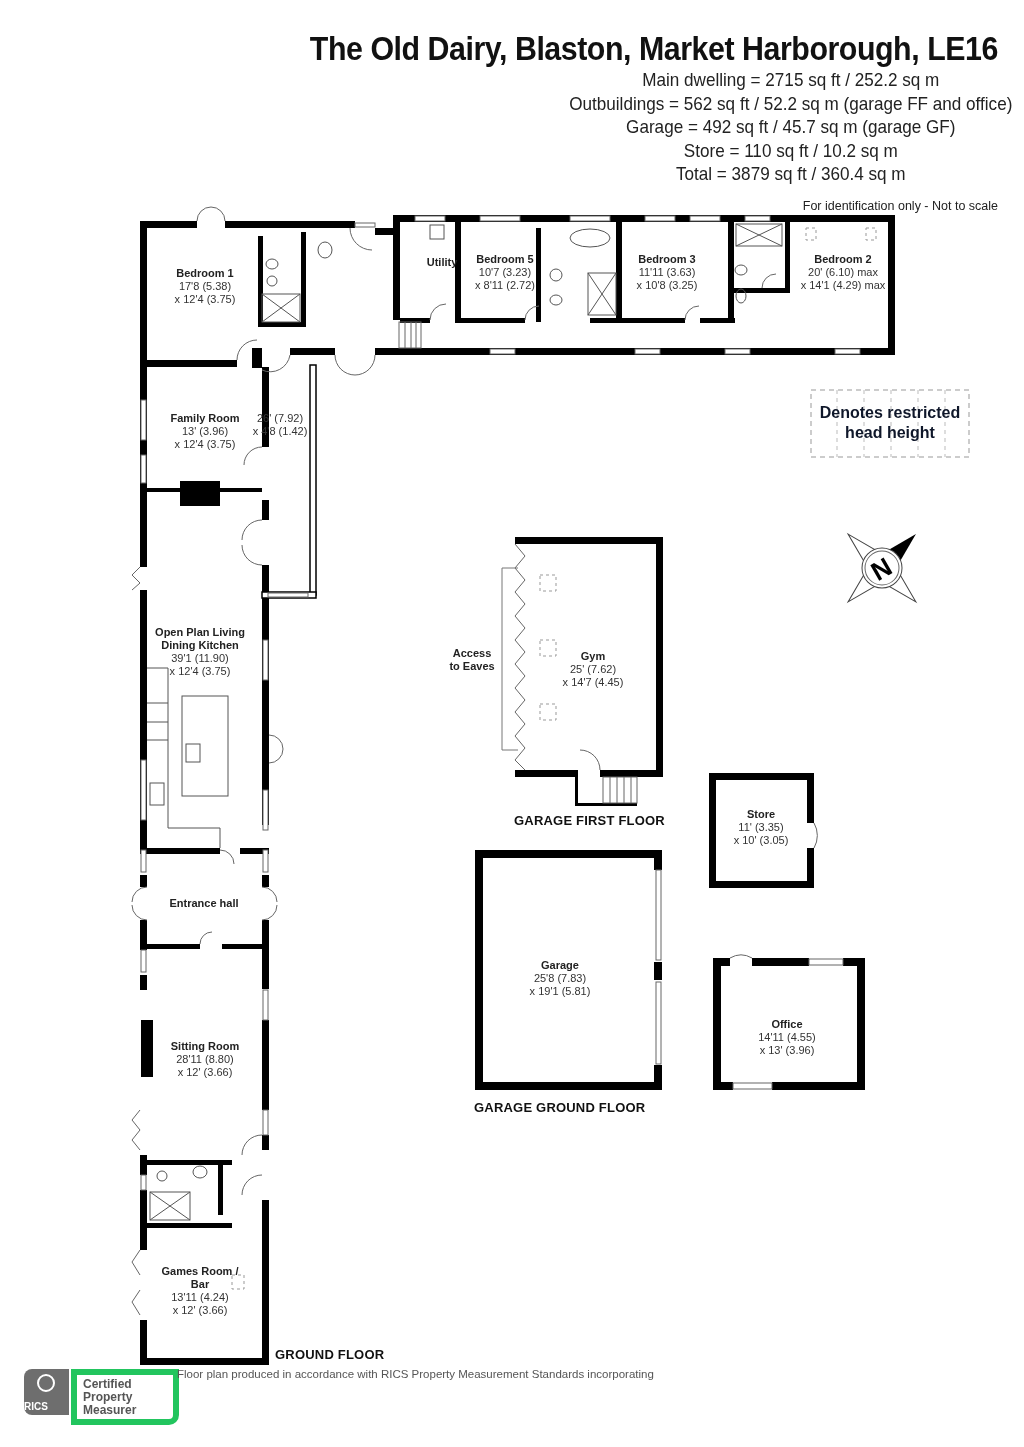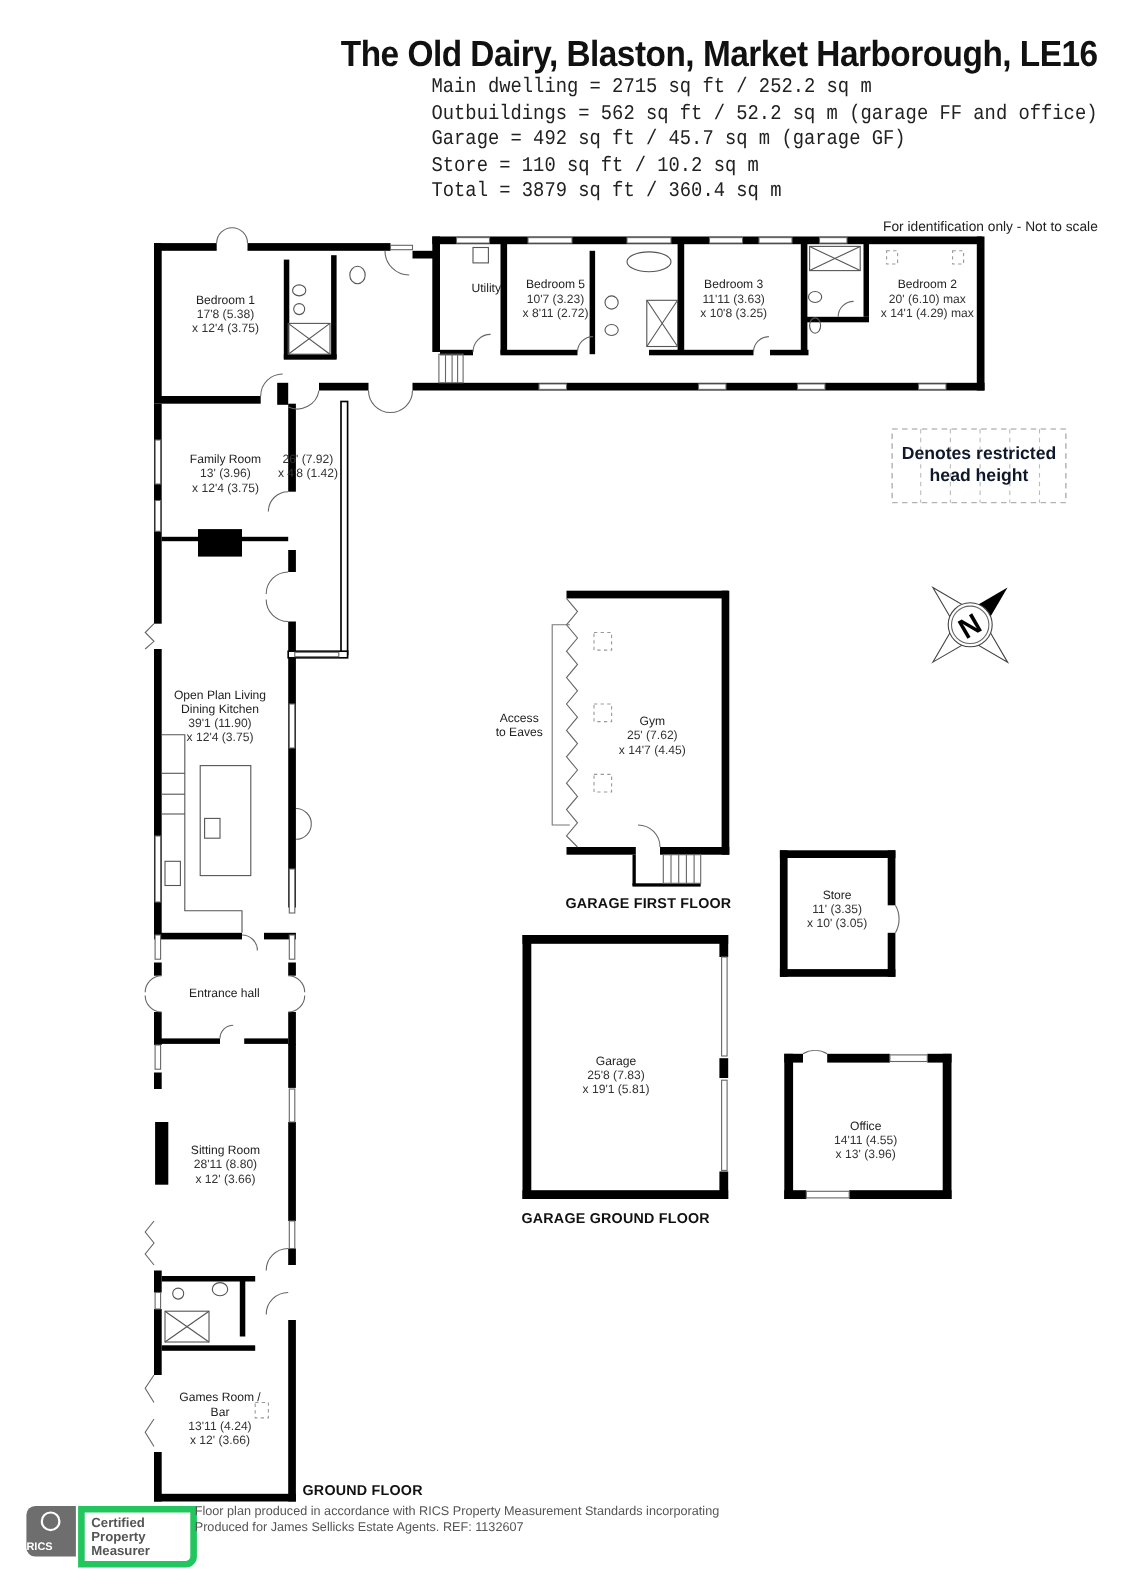--- a/index.html
+++ b/index.html
@@ -1,25 +1,25 @@
 <!DOCTYPE html>
 <html><head>
 <meta charset="utf-8">
 <style>
   html, body { margin: 0; padding: 0; background: #ffffff; }
   body { width: 1024px; height: 1447px; position: relative; overflow: hidden;
          font-family: "Liberation Sans", sans-serif; color: #1a1a1a; }
   .title { position: absolute; right: 26px; top: 30px; font-size: 33px; font-weight: bold;
            letter-spacing: -0.5px; color: #111; transform: scaleX(0.92); transform-origin: right; white-space: nowrap; }
-  .area-list { position: absolute; right: 26px; top: 68px; text-align: left; font-family: Liberation Mono, monospace; }
+  .area-list { position: absolute; right: 12px; top: 68px; text-align: center; }
   .area-line { font-size: 19px; line-height: 23.5px; color: #222; transform: scaleX(0.9); transform-origin: right; white-space: nowrap; }
   .ident { position: absolute; right: 26px; top: 199px; font-size: 12.5px; color: #222; white-space: nowrap; }
   svg.plan { position: absolute; left: 0; top: 0; }
   .lbl { position: absolute; text-align: center; font-size: 11px; line-height: 13px; color: #333; white-space: nowrap; transform: translateX(-50%); }
-  .lbl .nm { font-weight: normal; color: #222; }
+  .lbl .nm { font-weight: bold; color: #222; }
   .floor-title { position: absolute; font-size: 13px; font-weight: bold; color: #111; white-space: nowrap; letter-spacing: 0.2px; }
   .legend-box { position: absolute; left: 810px; top: 389px; width: 160px; height: 69px; }
   .legend-text { position: absolute; left: 810px; top: 403px; width: 160px; text-align: center;
                  font-size: 16px; font-weight: bold; line-height: 20px; color: #0f172a; }
   .footer { position: absolute; left: 177px; top: 1367px; font-size: 11.5px; line-height: 15px; color: #555; white-space: nowrap; }
   .rics { position: absolute; left: 24px; top: 1369px; width: 145px; height: 46px; }
   .rics-dark { position: absolute; left: 0; top: 0; width: 45px; height: 46px; background: #6e6e6e; border-radius: 8px 0 0 8px; }
   .rics-dark .rics-txt { position: absolute; bottom: 3px; left: 0; width: 53px; text-align: left; color: #fff; font-size: 10px; font-weight: bold; }
   .rics-dark .rics-logo { position: absolute; top: 5px; left: 13px; width: 18px; height: 18px; border: 2px solid #fff; border-radius: 50%; box-sizing: border-box; }
   .rics-cert { position: absolute; left: 47px; top: 0; width: 96px; height: 44px; border: 6px solid #22c55e; border-radius: 0 0 10px 0; }
@@ -365,14 +365,13 @@
   </div>
   <div class="rics-cert">
     <span>Certified</span>
     <span>Property</span>
     <span>Measurer</span>
   </div>
 </div>
 
 <div class="footer">
   <div>Floor plan produced in accordance with RICS Property Measurement Standards incorporating</div>
-  <div>Produced for James Sellicks Estate Agents.   REF: 1132607</div>
 </div>
 
 </body></html>

